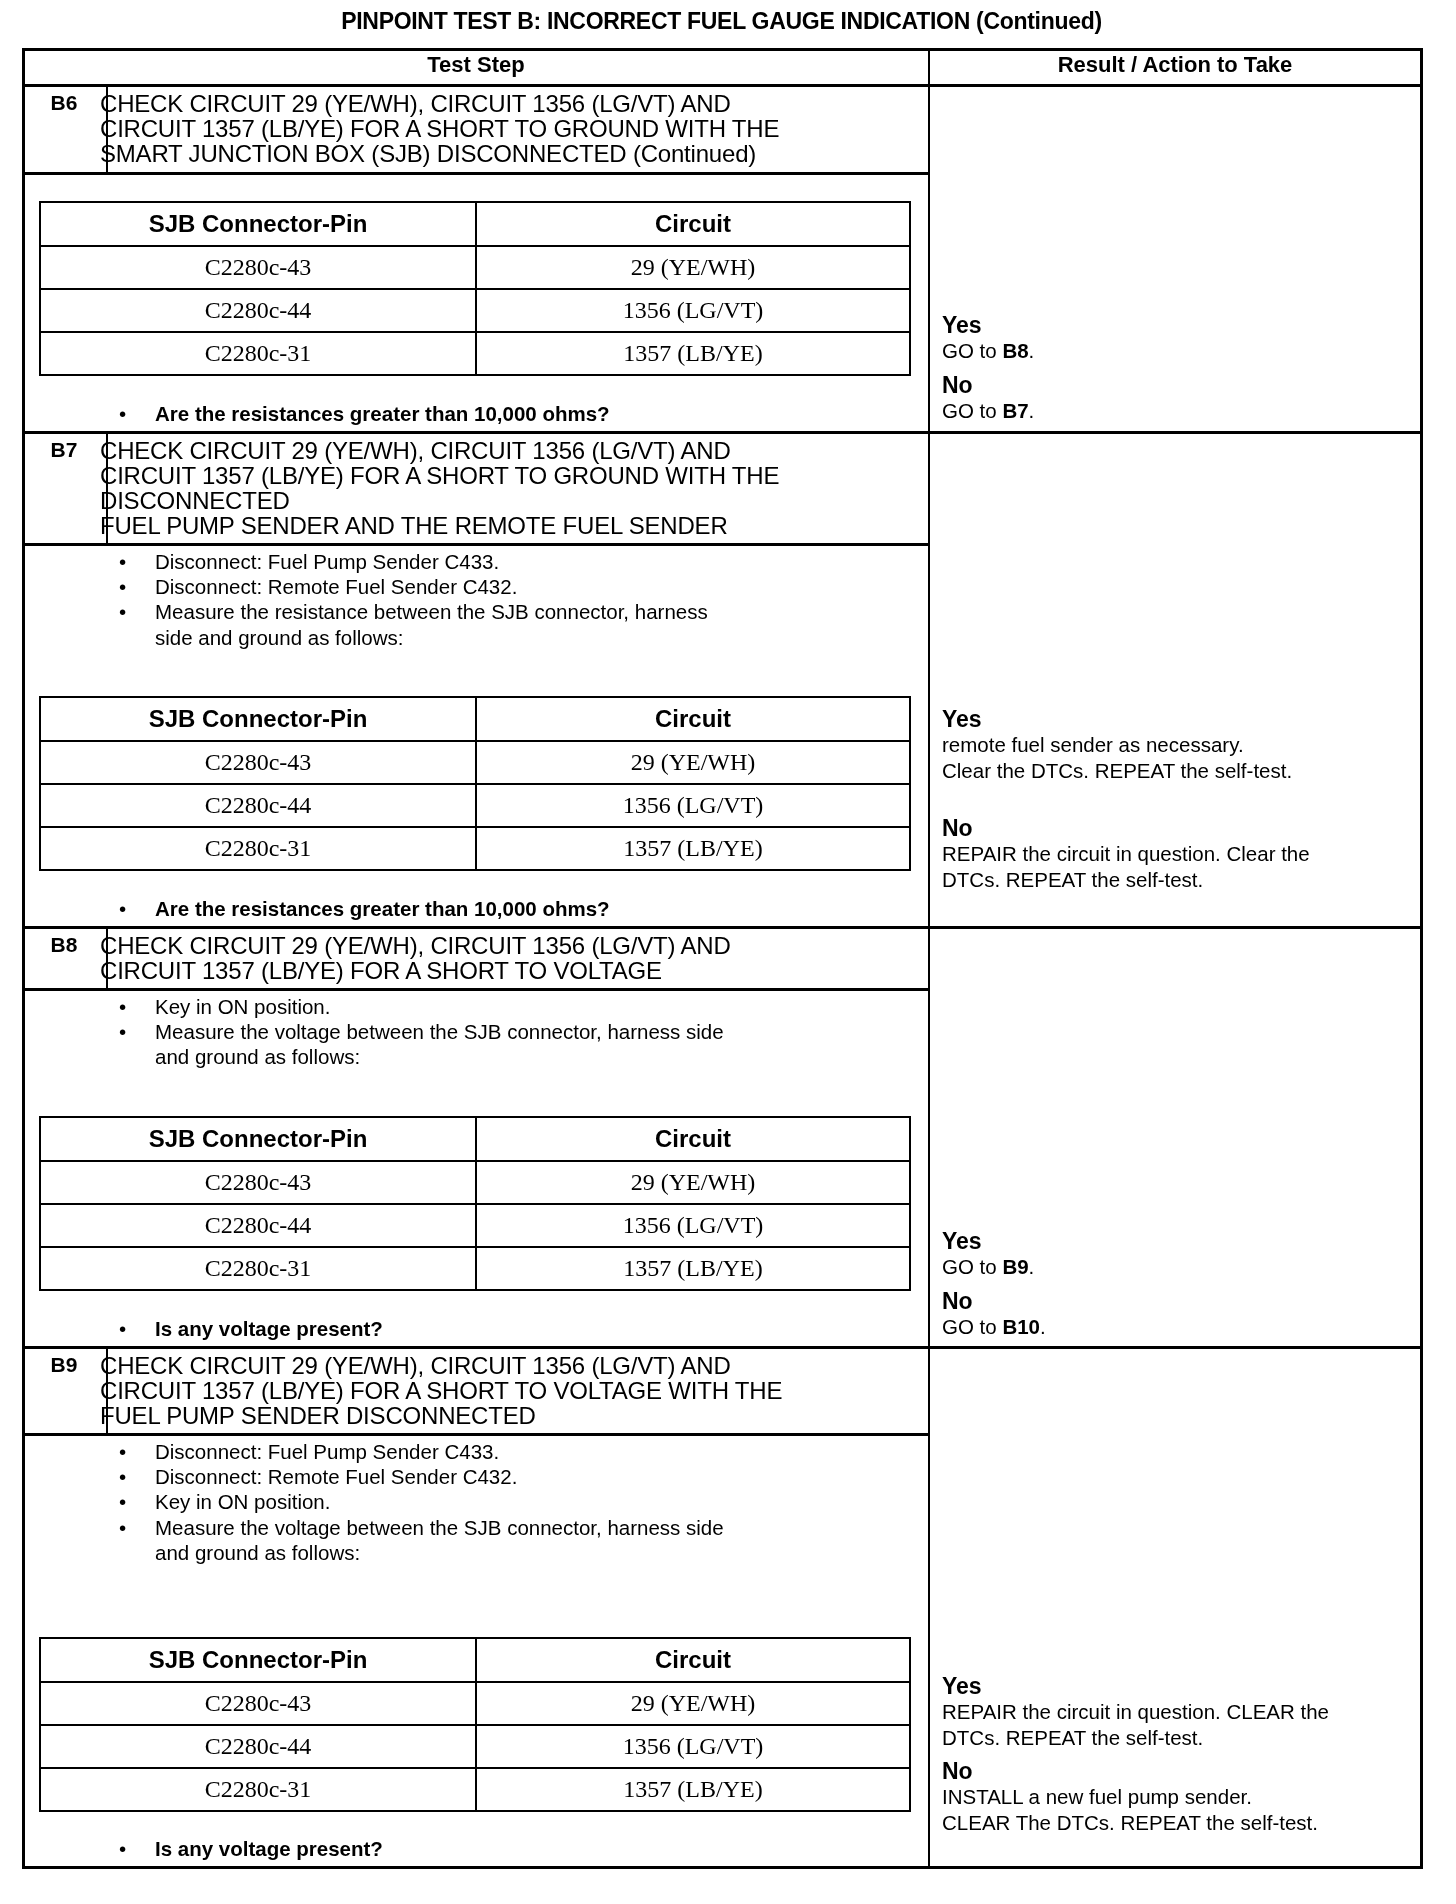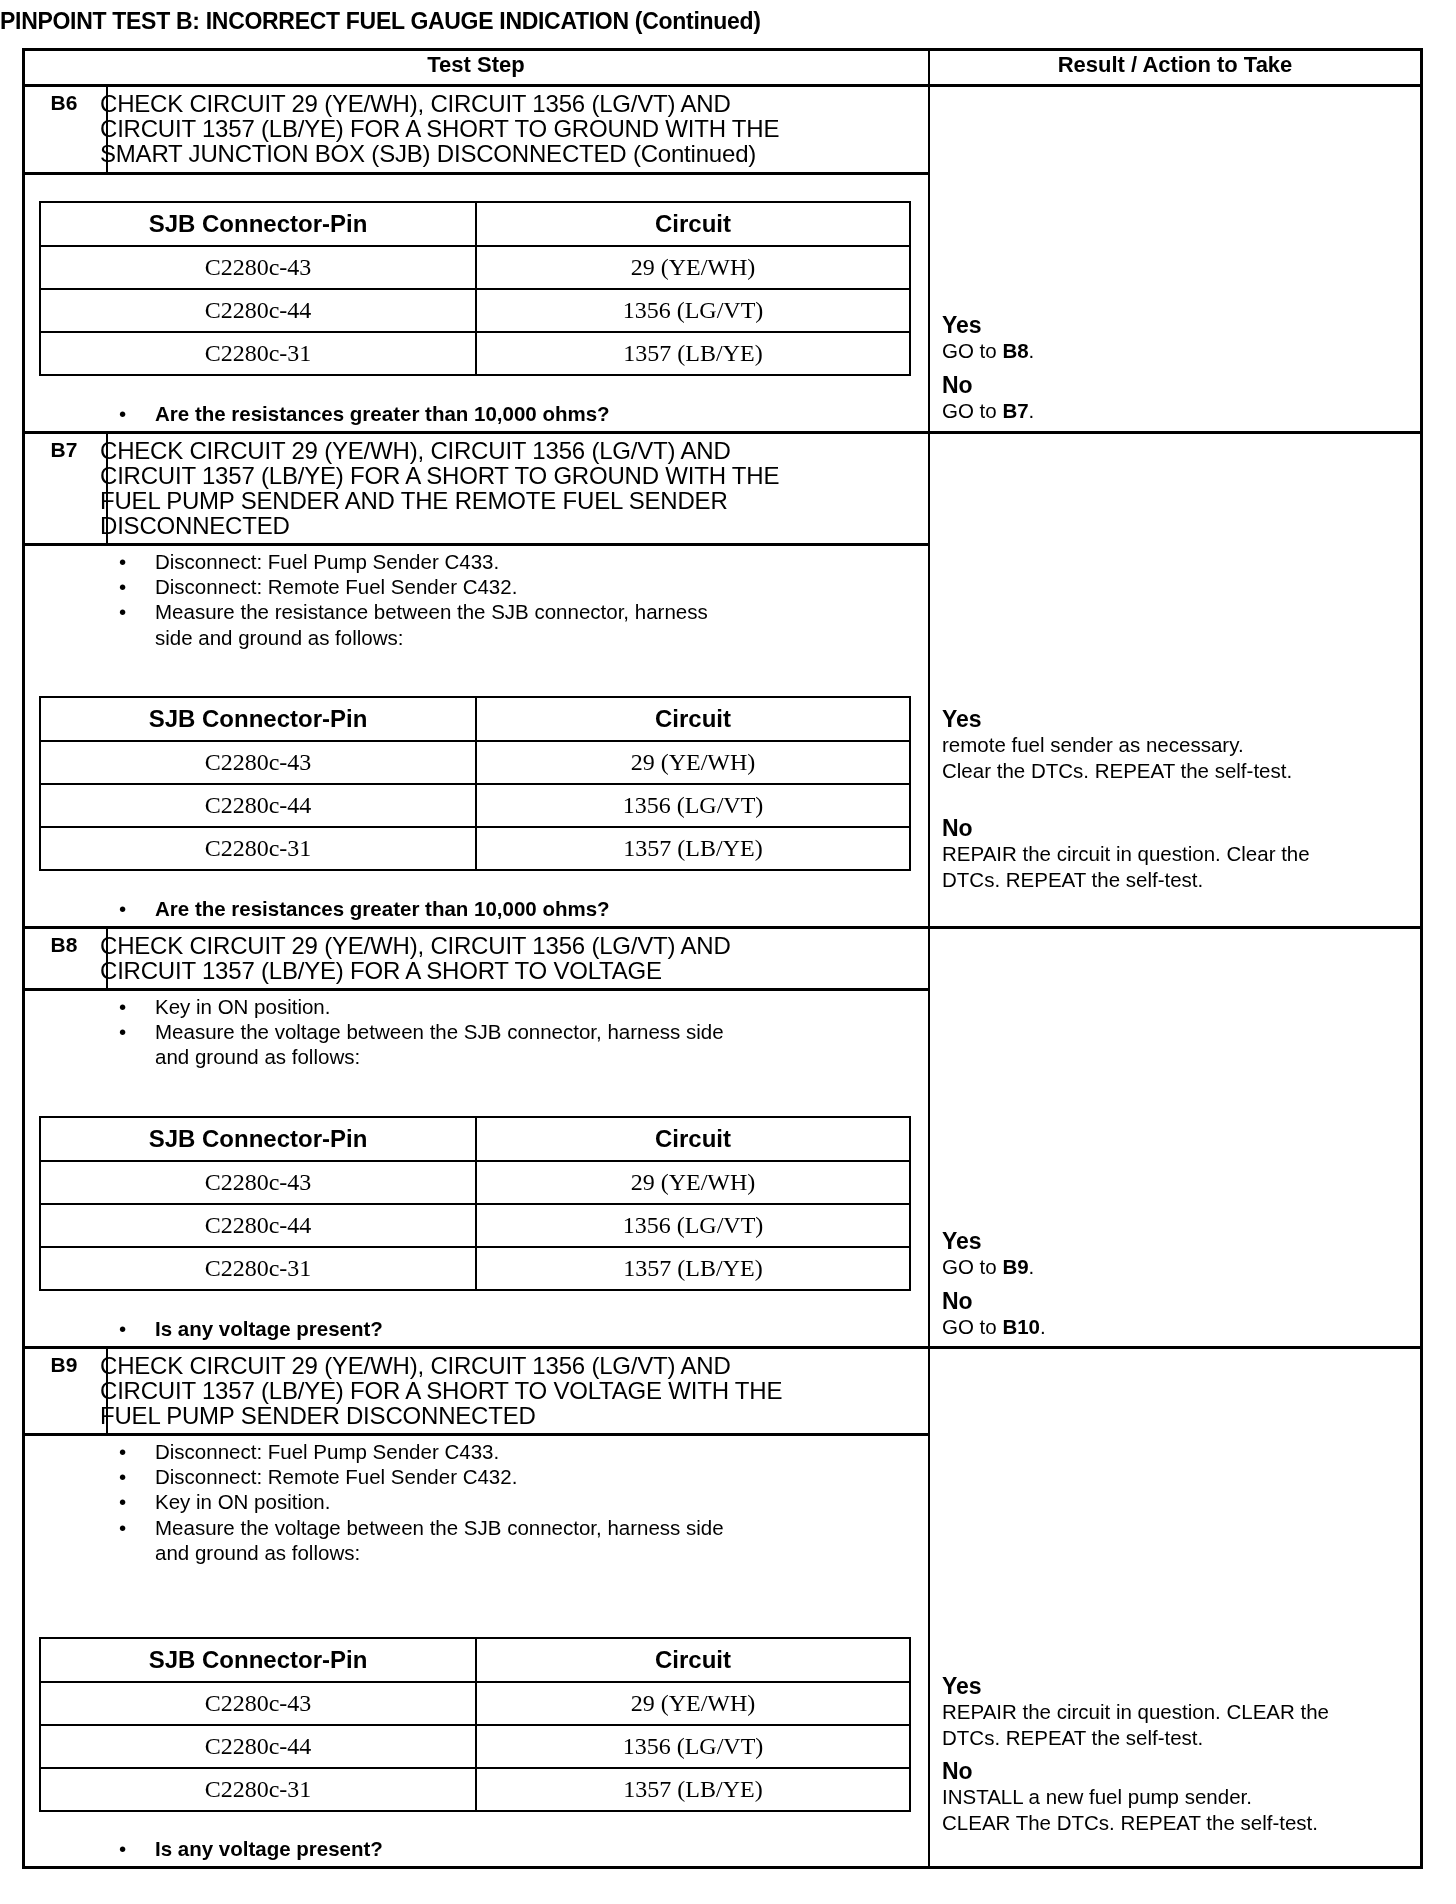--- a/index.html
+++ b/index.html
@@ -1,18 +1,18 @@
 <!DOCTYPE html>
 <html><head>
 <meta charset="utf-8">
 <style>
   html,body{margin:0;padding:0;background:#fff;}
   body{width:1456px;height:1904px;position:relative;overflow:hidden;color:#000;font-family:"Liberation Sans",sans-serif;}
   .abs{position:absolute;}
-  .title{left:0;width:1443px;top:8px;font-weight:bold;font-size:23px;letter-spacing:-0.3px;}
+  .title{left:0;width:1443px;top:8px;text-align:center;font-weight:bold;font-size:23px;letter-spacing:-0.3px;}
   .line{position:absolute;background:#000;}
   .hdr{position:absolute;font-weight:bold;font-size:22px;text-align:center;}
   .stepid{position:absolute;left:22px;width:84px;text-align:center;font-weight:bold;font-size:21px;}
   .steptitle{position:absolute;left:100px;width:800px;font-weight:normal;font-size:24px;line-height:25px;letter-spacing:-0.2px;}
   .bullets{position:absolute;left:115px;width:790px;font-size:20.5px;line-height:25.2px;margin:0;padding:0;list-style:none;}
   .bullets li{position:relative;padding-left:40px;}
   .bullets li::before{content:"\2022";position:absolute;left:4px;top:0;}
   .question{position:absolute;left:115px;font-weight:bold;font-size:20.5px;padding-left:40px;}
   .question::before{content:"\2022";position:absolute;left:4px;font-weight:normal;}
   table.pins{position:absolute;left:39px;width:872px;border-collapse:collapse;}
@@ -90,22 +90,22 @@
     <div class="lbl" style="margin-top:8px;">No</div>
     <div><span>GO to </span><b>B7</b><span>.</span></div>
   </div>
 </section>
 
 <section>
   <div class="stepid" style="top:438px;">B7</div>
   <div class="steptitle" style="top:438px;">
     <div>CHECK CIRCUIT 29 (YE/WH), CIRCUIT 1356 (LG/VT) AND</div>
     <div>CIRCUIT 1357 (LB/YE) FOR A SHORT TO GROUND WITH THE</div>
+    <div>DISCONNECTED</div>
     <div>FUEL PUMP SENDER AND THE REMOTE FUEL SENDER</div>
-    <div>DISCONNECTED</div>
   </div>
   <ul class="bullets" style="top:549px;">
     <li>Disconnect: Fuel Pump Sender C433.</li>
     <li>Disconnect: Remote Fuel Sender C432.</li>
     <li>
         <div>Measure the resistance between the SJB connector, harness</div>
         <div>side and ground as follows:</div>
       </li>
   </ul>
   <table class="pins" style="top:696px;">

